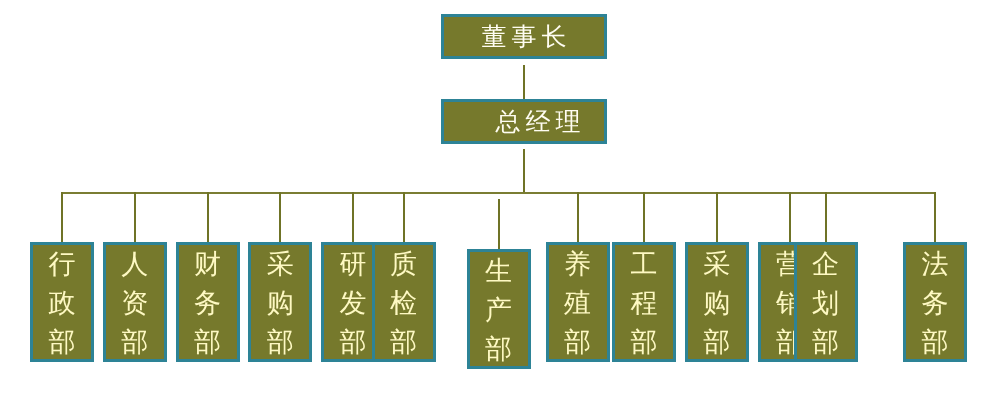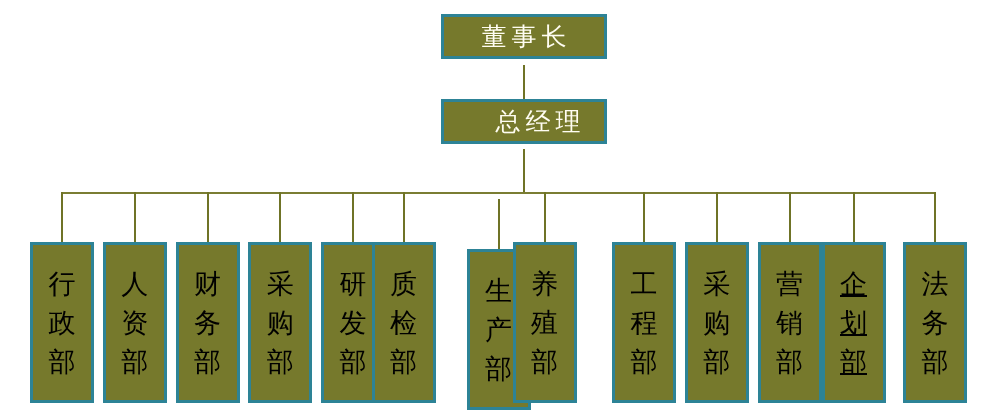--- a/index.html
+++ b/index.html
@@ -65,24 +65,24 @@
   }
   .dept-stub {
     width: 2px;
     height: 50px;
     background: #6F7326;
     flex: 0 0 auto;
   }
   .dept-box {
     box-sizing: border-box;
     width: 64px;
-    height: 161px;
+    height: 120px;
     background: #76792C;
     border: 3px solid #2D8396;
-    color: #000000;
+    color: #fef9c3;
     display: flex;
     align-items: center;
     justify-content: center;
   }
   .dept-label {
     width: 1.05em;
     font-size: 27px;
     line-height: 39px;
     word-break: break-all;
     text-align: center;
@@ -143,21 +143,21 @@
     <div class="dept-box">
       <div class="dept-label">质检部</div>
     </div>
   </div>
     <div class="dept-cell" style="display: flex; left: 461px; margin-top: 7px;">
     <div class="dept-stub"></div>
     <div class="dept-box">
       <div class="dept-label">生产部</div>
     </div>
   </div>
-    <div class="dept-cell" style="display: flex; left: 507px;">
+    <div class="dept-cell" style="display: flex; left: 540px;">
     <div class="dept-stub"></div>
     <div class="dept-box">
       <div class="dept-label">养殖部</div>
     </div>
   </div>
     <div class="dept-cell" style="display: flex; left: 606.5px;">
     <div class="dept-stub"></div>
     <div class="dept-box">
       <div class="dept-label">工程部</div>
     </div>
@@ -167,21 +167,21 @@
     <div class="dept-box">
       <div class="dept-label">采购部</div>
     </div>
   </div>
     <div class="dept-cell" style="display: flex; left: 752px;">
     <div class="dept-stub"></div>
     <div class="dept-box">
       <div class="dept-label">营销部</div>
     </div>
   </div>
-    <div class="dept-cell" style="display: flex; left: 816px; text-decoration: underline;">
+    <div class="dept-cell" style="display: flex; left: 788px;">
     <div class="dept-stub"></div>
     <div class="dept-box">
       <div class="dept-label">企划部</div>
     </div>
   </div>
     <div class="dept-cell" style="display: flex; left: 897.5px;">
     <div class="dept-stub"></div>
     <div class="dept-box">
       <div class="dept-label">法务部</div>
     </div>

